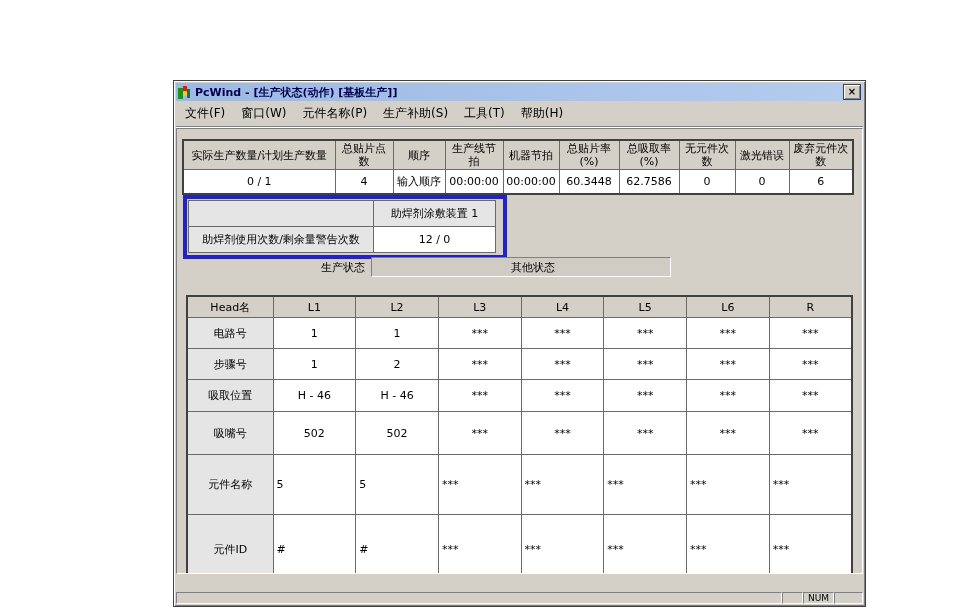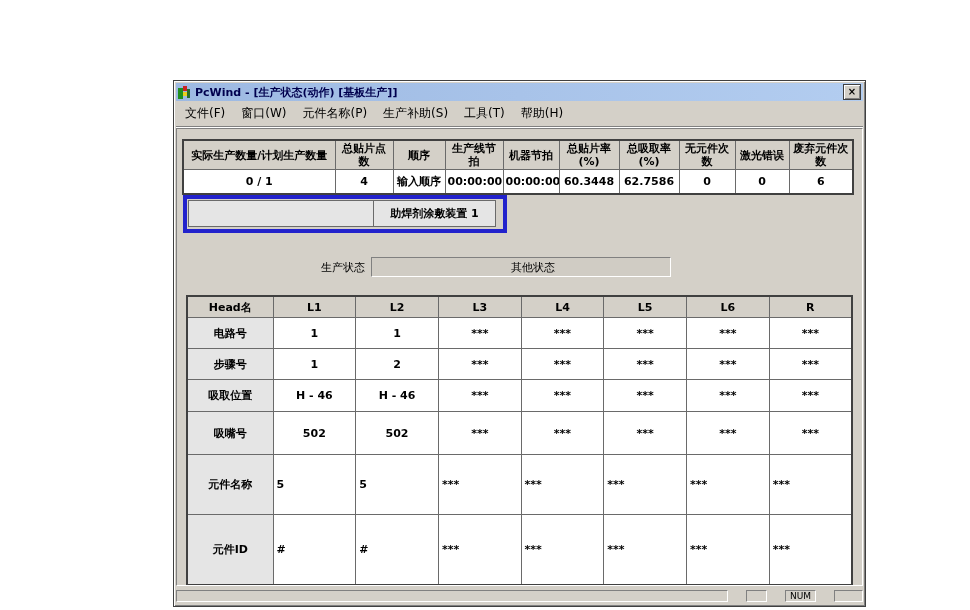--- a/index.html
+++ b/index.html
@@ -20,21 +20,21 @@
     line-height:1;cursor:default;}
   .menubar{height:17px;display:flex;align-items:center;gap:2px;padding:4px 2px;flex:0 0 auto;
     border-bottom:1px solid #808080;box-shadow:0 1px 0 #ffffff;}
   .menu-item{font-size:12px;color:#000;padding:0 7px;white-space:nowrap;}
 
   
   .client{flex:1 1 auto;position:relative;background:#d4d0c8;margin-top:1px;
     border:1px solid;border-color:#808080 #ffffff #ffffff #808080;overflow:hidden;}
 
   
-  table.t{border-collapse:collapse;table-layout:fixed;background:#ffffff;font-weight:bold;}
+  table.t{border-collapse:collapse;table-layout:fixed;background:#ffffff;}
   table.t td{border:1px solid #6a6a6a;font-size:11px;color:#000;text-align:center;
     padding:1px 2px;overflow:hidden;line-height:13px;}
   table.t .hd td{background:#d4d0c8;}
   table.t td.lbl{background:#e5e5e5;}
 
   .summary{position:absolute;left:5px;top:10px;width:670px;border:2px solid #404040;}
   .summary .hd td{height:25px;}
   .summary .vals td{height:21px;background:#ffffff;}
 
   .flux-wrap{position:absolute;left:6px;top:66px;border:4px solid #2222cc;
@@ -48,21 +48,21 @@
   .status-box{position:absolute;left:194px;top:0;width:300px;height:20px;background:#d0ccc4;
     border:1px solid;border-color:#808080 #ffffff #ffffff #808080;
     display:flex;align-items:center;justify-content:center;font-size:11px;color:#000;box-sizing:border-box;padding-left:24px;}
 
   .main{position:absolute;left:9px;top:166px;width:667px;border:2px solid #404040;}
   .main .hd td{height:18px;}
   .main tr.la td{text-align:left;padding-left:3px;}
   .main tr.la td.lbl{text-align:center;padding-left:2px;}
 
   
-  .statusbar{height:16px;flex:0 0 auto;display:flex;align-items:center;gap:18px;padding-top:2px;}
+  .statusbar{height:16px;flex:0 0 auto;display:flex;align-items:flex-end;gap:0;padding-top:14px;}
   .sb-panel{height:12px;border:1px solid;border-color:#808080 #ffffff #ffffff #808080;
     font-size:9px;color:#000;display:flex;align-items:center;justify-content:center;box-sizing:border-box;}
   .sb-main{flex:1;}
   .sb-a{width:21px;}
   .sb-num{width:31px;}
   .sb-b{width:29px;}
 </style>
 </head>
 <body>
 
@@ -138,20 +138,24 @@
         <table class="t flux">
           <colgroup>
               <col style="width:185px">
               <col style="width:122px">
             </colgroup>
           <tbody>
               <tr>
             <td class="lbl"></td>
             <td class="lbl">助焊剂涂敷装置 1</td>
           </tr>
+          <tr>
+            <td class="lbl">助焊剂使用次数/剩余量警告次数</td>
+            <td class="val">12 / 0</td>
+          </tr>
         </tbody>
           </table>
       </div>
 
       <div class="status-row">
         <span class="status-label">生产状态</span>
         <div class="status-box">
             <span>其他状态</span>
           </div>
       </div>

